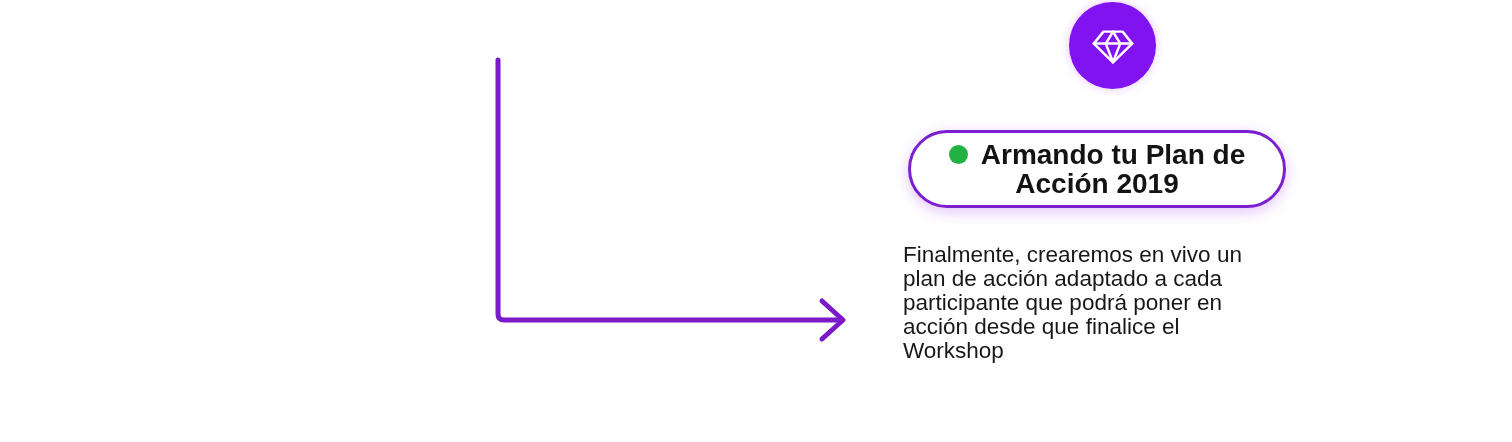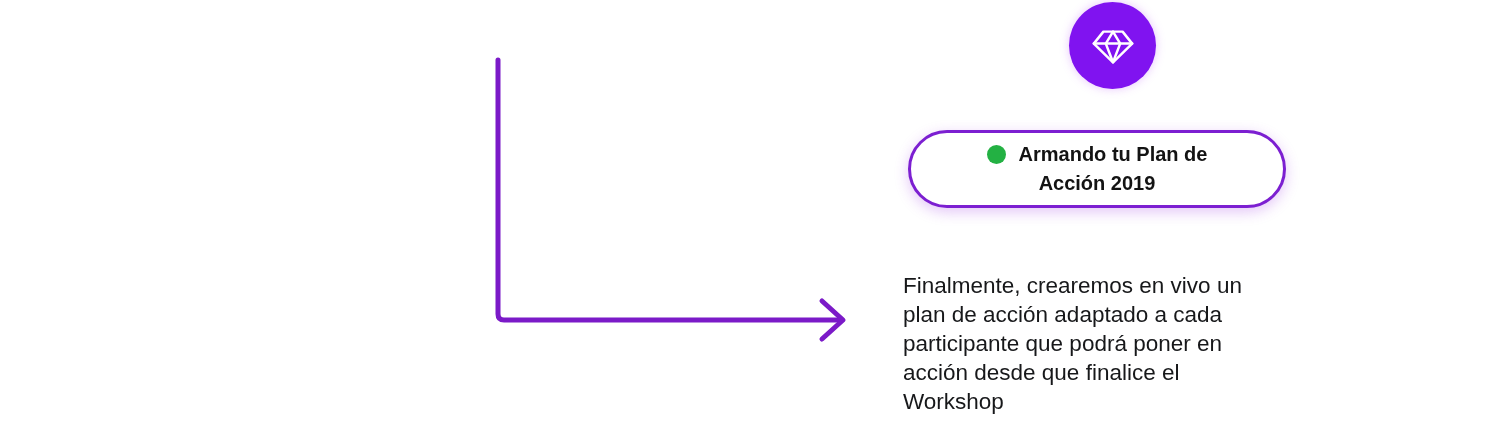--- a/index.html
+++ b/index.html
@@ -70,21 +70,21 @@
     height: 78px;
     background: #ffffff;
     border: 3px solid var(--badge_border);
     border-radius: 39px;
     box-shadow: 0 4px 14px rgba(153, 51, 226, 0.28);
     display: flex;
     flex-direction: column;
     align-items: center;
     justify-content: center;
     font-weight: bold;
-    font-size: 20px;
+    font-size: 28px;
     line-height: 29px;
     color: var(--badge_text);
     text-align: center;
   }
   .pill-line1 {
     display: flex;
     align-items: center;
     gap: 13px;
   }
   .status-dot {
@@ -95,24 +95,23 @@
     flex: 0 0 auto;
   }
 
   
   .description {
     position: absolute;
     left: 903px;
     top: 243px;
     width: 400px;
     font-size: 22.5px;
-    line-height: 29px;
+    line-height: 24px;
     color: var(--body_text);
     white-space: pre-line;
-    margin-top: 28px;
   }
 </style>
 </head>
 <body>
 
 <div class="canvas">
 
   <svg class="connector-svg" viewBox="0 0 370 300" aria-hidden="true">
     <path d="M8 8 V262 Q8 268 14 268 H351"></path>
     <path d="M332 249 L353 268 L332 287"></path>

